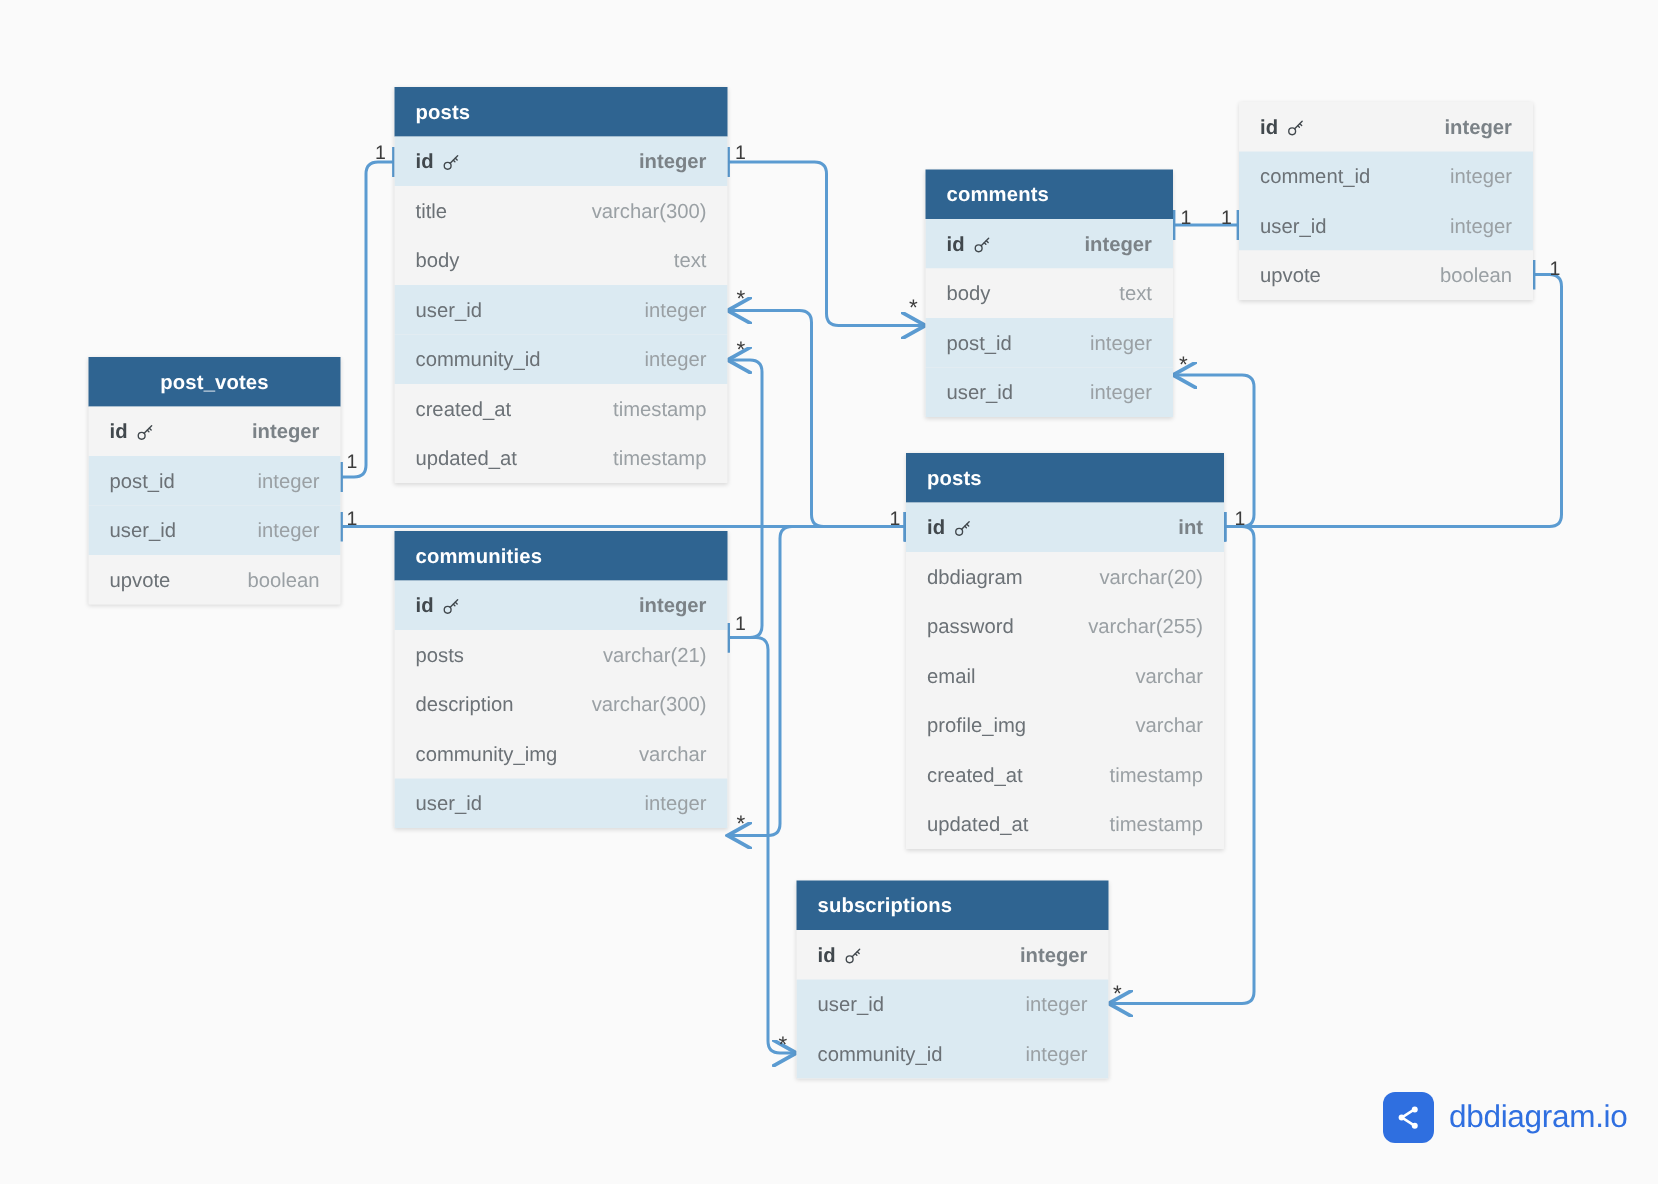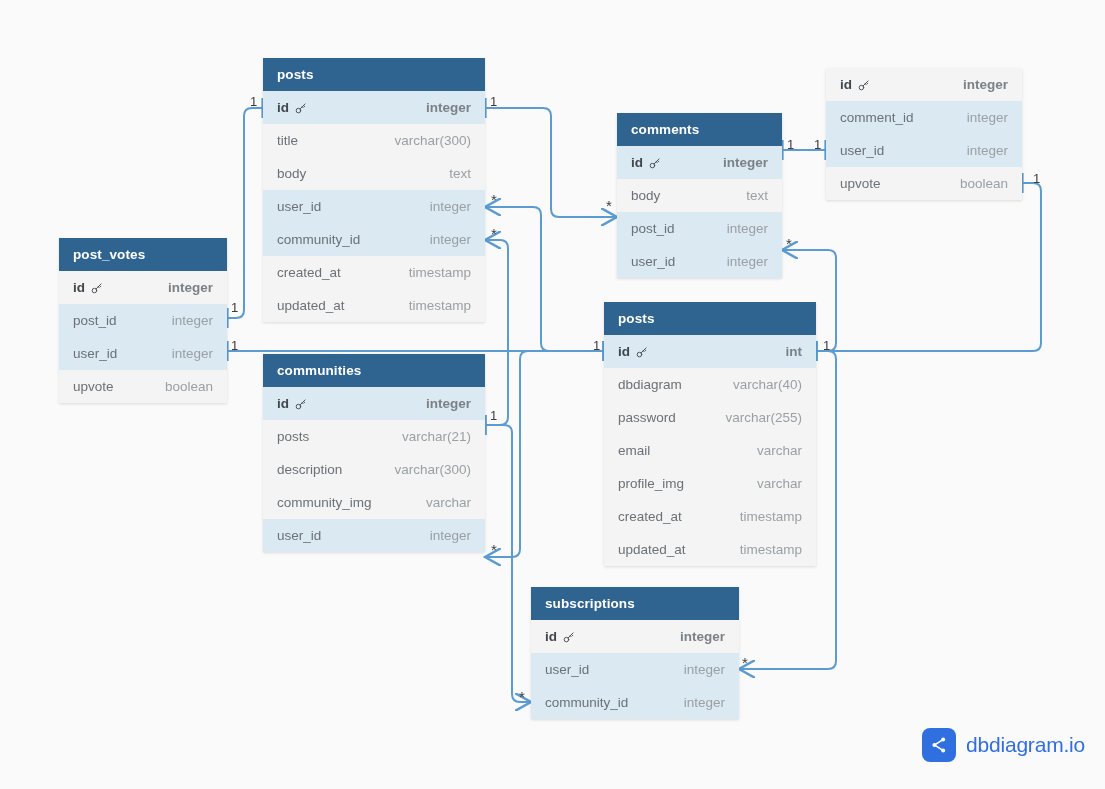--- a/index.html
+++ b/index.html
@@ -119,21 +119,21 @@
 
       <path d="M1022,183 L1033,183 Q1041,183 1041,191 L1041,343 Q1041,351 1033,351 L816,351" marker-start="url(#tick)" marker-end="url(#tick)"></path>
 
       <path d="M739,669 L828,669 Q836,669 836,661 L836,359 Q836,351 828,351 L816,351" marker-start="url(#crow)" marker-end="url(#tick)"></path>
 
       <path d="M531,702 L520,702 Q512,702 512,694 L512,433 Q512,425 504,425 L485,425" marker-start="url(#crow)" marker-end="url(#tick)"></path>
     </g>
   </svg>
 
   <div id="tables-layer">
-      <div class="table" style="left: 59px; top: 238px; width: 168px;">
+      <div class="table" style="left: 59px; top: 238px; width: 168px; text-align: center;">
         <div class="t-header">post_votes</div>
         <div class="card-rows">
           <div class="t-row plain pk">
             <span class="fname">
               <span>id</span>
               <span class="key-icon">
                 <svg width="13" height="13" viewBox="0 0 24 24" fill="none" stroke="currentColor" stroke-width="1.7" stroke-linecap="round" stroke-linejoin="round">
                   <circle cx="8.2" cy="15.8" r="4.2"></circle>
                   <path d="M11.3,12.7 L20.5,3.5"></path>
                   <path d="M17.6,6.4 L19.9,8.7"></path>
@@ -312,21 +312,21 @@
                   <path d="M15.2,8.8 L17.1,10.7"></path>
                 </svg>
               </span>
             </span>
             <span class="ftype">int</span>
           </div>
           <div class="t-row plain">
             <span class="fname">
               <span>dbdiagram</span>
             </span>
-            <span class="ftype">varchar(40)</span>
+            <span class="ftype">varchar(20)</span>
           </div>
           <div class="t-row plain">
             <span class="fname">
               <span>password</span>
             </span>
             <span class="ftype">varchar(255)</span>
           </div>
           <div class="t-row plain">
             <span class="fname">
               <span>email</span>

